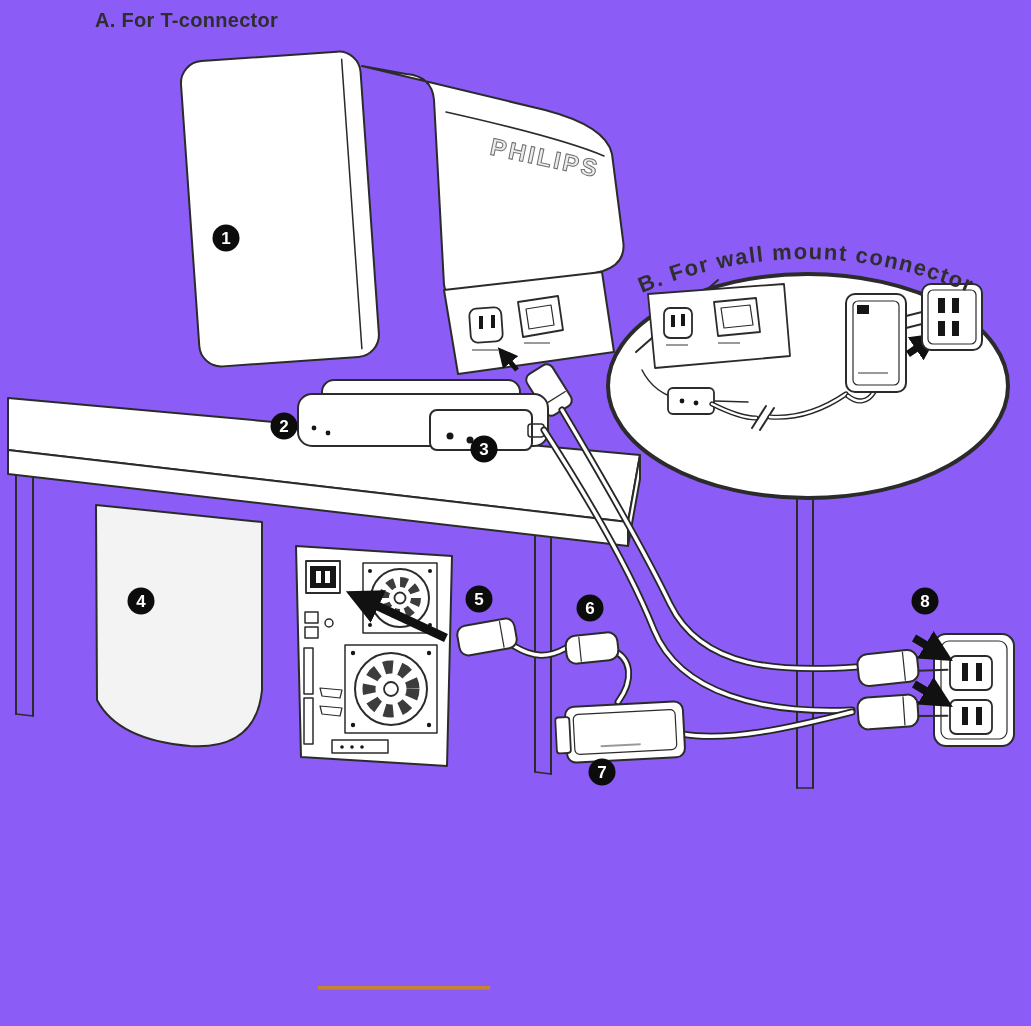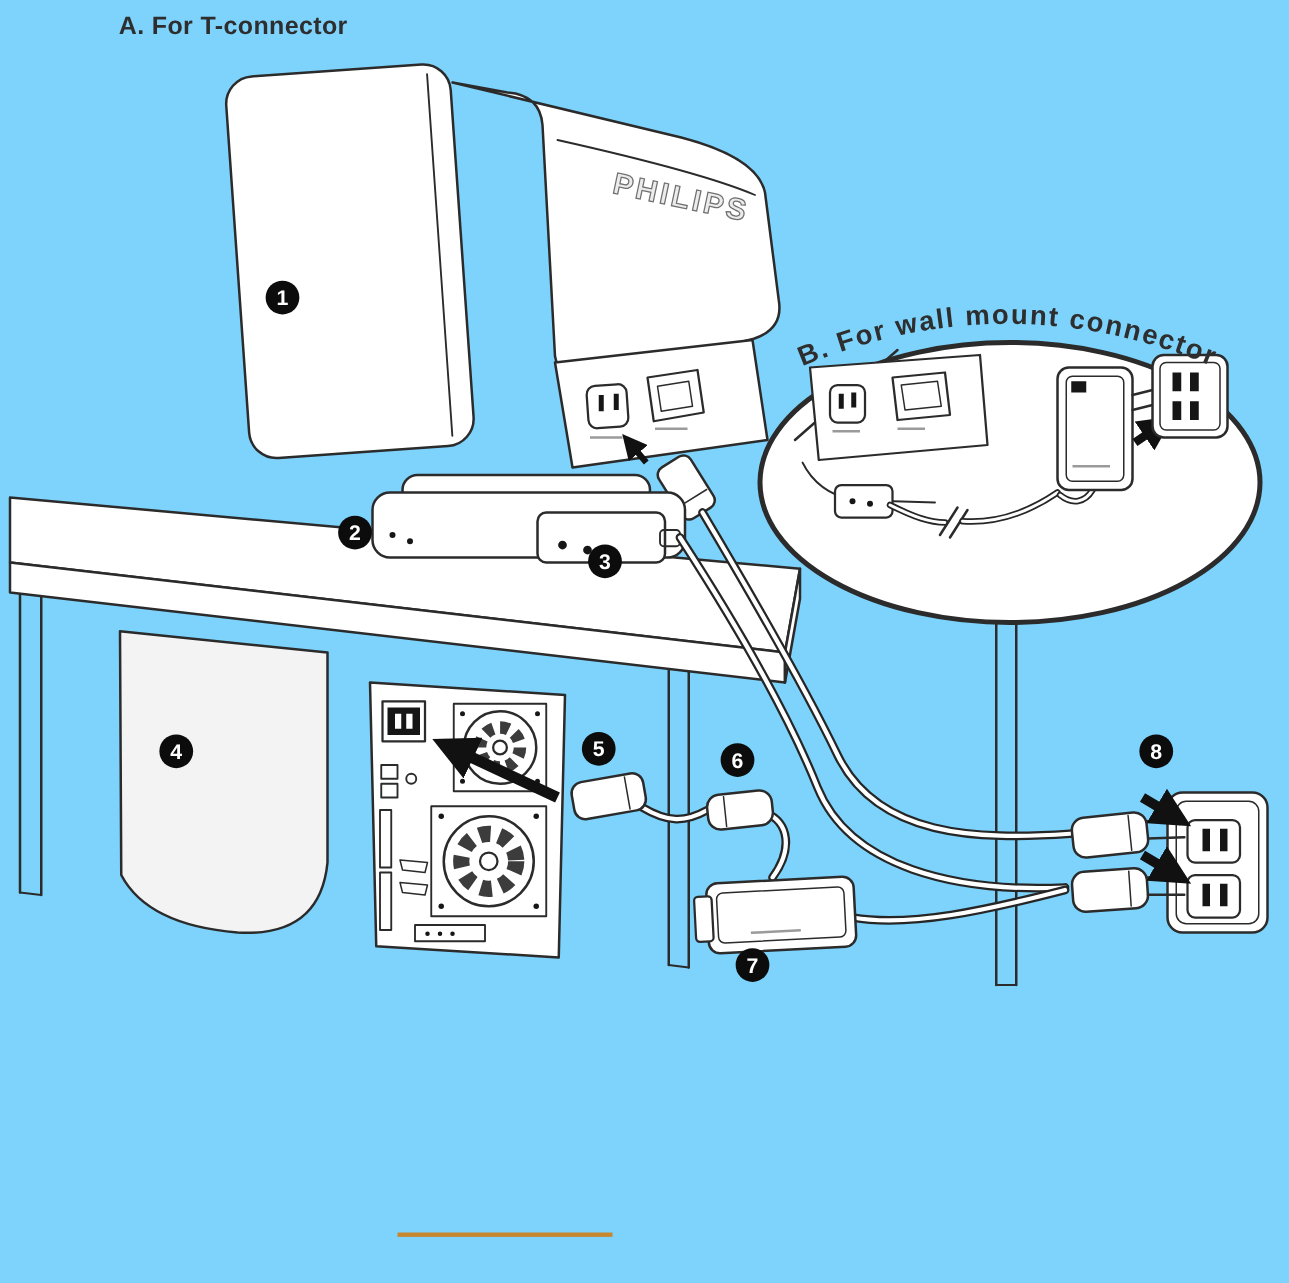--- a/index.html
+++ b/index.html
@@ -1,16 +1,16 @@
 <!DOCTYPE html>
 <html><head>
 <meta charset="utf-8">
 <style>
   html,body{margin:0;padding:0;background:#ffffff;}
-  .page{position:relative;width:1031px;height:1026px;background:#7dd3fc;overflow:hidden;
+  .page{position:relative;width:1031px;height:1026px;background:#8b5cf6;overflow:hidden;
         font-family:"Liberation Sans",sans-serif;}
   svg{display:block}
   .fw{fill:#fff;stroke:#2b2b2b;stroke-width:2;stroke-linejoin:round}
   .fw18{fill:#fff;stroke:#2b2b2b;stroke-width:1.8;stroke-linejoin:round}
   .ln{fill:none;stroke:#2b2b2b;stroke-width:2;stroke-linecap:round;stroke-linejoin:round}
   .ln15{fill:none;stroke:#2b2b2b;stroke-width:1.5;stroke-linecap:round;stroke-linejoin:round}
   .ln12{fill:none;stroke:#2b2b2b;stroke-width:1.2;stroke-linecap:round;stroke-linejoin:round}
   .dk{fill:#161616;stroke:none}
   .gray{fill:#9a9a9a;stroke:none}
   .shade{fill:#f3f3f3;stroke:#2b2b2b;stroke-width:2;stroke-linejoin:round}

